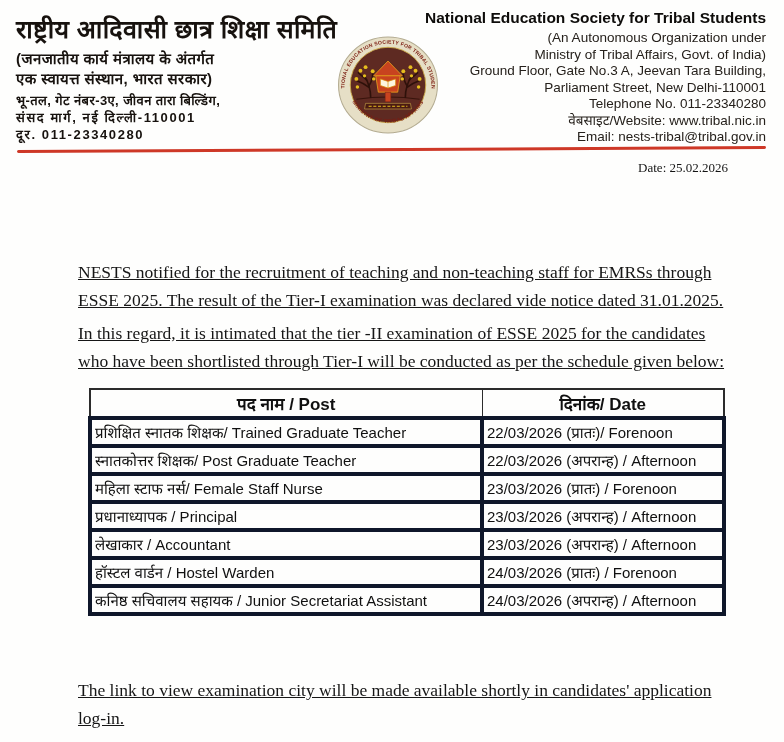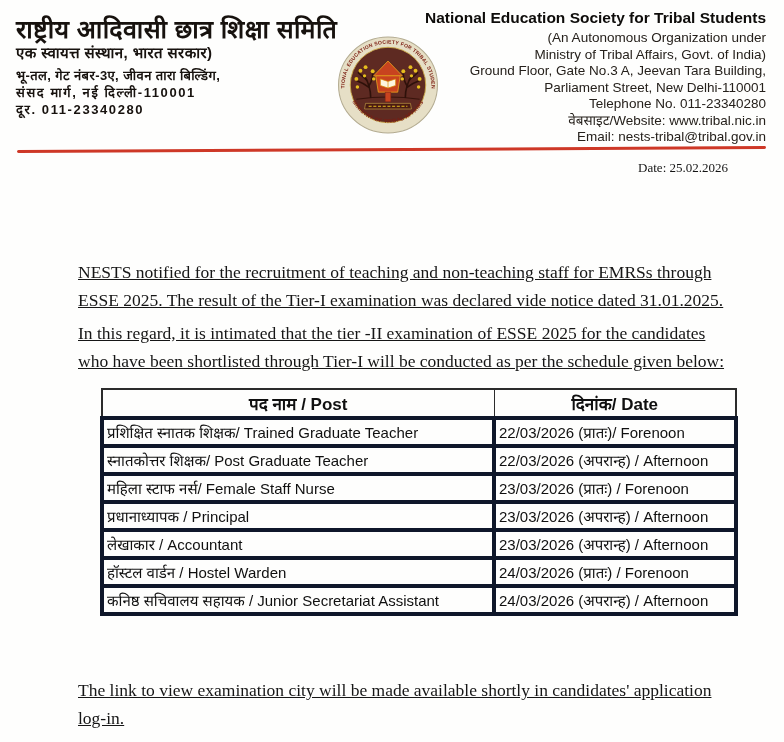--- a/index.html
+++ b/index.html
@@ -47,21 +47,21 @@
   }
 
   
   .para { position:absolute; left:78px; width:656px; font-size:17.5px; line-height:27.5px; color:#161616;text-decoration:underline; }
   .p1 { top:259px; }
   .p2 { top:320px; }
   .footer-para { top:677px; }
 
   
   .schedule-table {
-    position:absolute; left:100px; top:388px; width:634px;
+    position:absolute; left:88px; top:388px; width:634px;
     border-collapse:collapse; table-layout:fixed;
     font-family:"Liberation Sans", sans-serif; color:#101010;
     border:2px solid #2c2c2c;
   }
   .schedule-table col.c1 { width:392px; }
   .schedule-table col.c2 { width:242px; }
   .schedule-table th {
     border:1px solid #2c2c2c; height:29px; font-size:17px; font-weight:bold;
     text-align:center; vertical-align:middle;
   }
@@ -70,20 +70,21 @@
     vertical-align:middle; padding:0 2px 0 3px; white-space:nowrap; overflow:hidden;
   }
 </style>
 </head>
 <body>
 
 <div class="page">
 
   <div class="header-left">
     <div class="hl-title">राष्ट्रीय आदिवासी छात्र शिक्षा समिति</div>
+    <div class="hl-sub first">(जनजातीय कार्य मंत्रालय के अंतर्गत</div>
     <div class="hl-sub">एक स्वायत्त संस्थान, भारत सरकार)</div>
     <div class="hl-addr first">भू-तल, गेट नंबर-3ए, जीवन तारा बिल्डिंग,</div>
     <div class="hl-addr spread">संसद मार्ग, नई दिल्ली-110001</div>
     <div class="hl-addr spread">दूर. 011-23340280</div>
   </div>
 
   <div class="logo">
     <svg viewBox="0 0 100 100">
       <ellipse cx="50" cy="50" rx="48.5" ry="47" fill="#e6dfc6" stroke="#b3ab90" stroke-width="1"></ellipse>
       <circle cx="50" cy="50" r="37" fill="#5e2a22" stroke="#caa84a" stroke-width="0.9"></circle>

